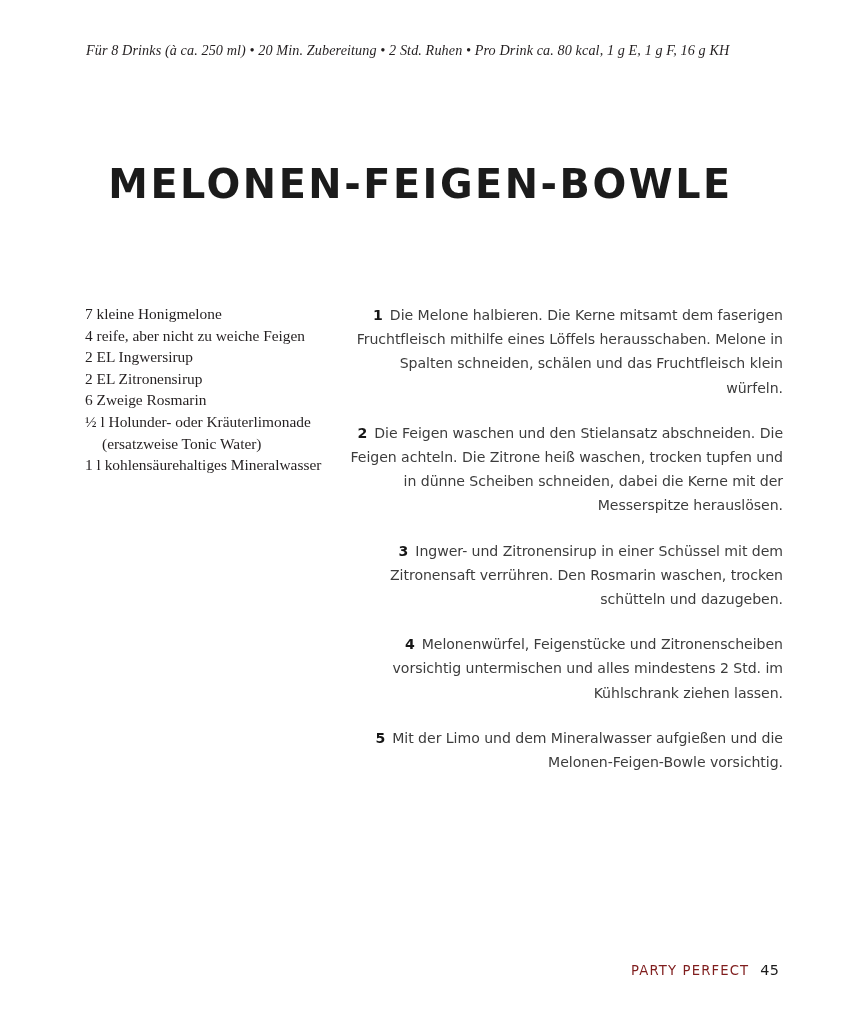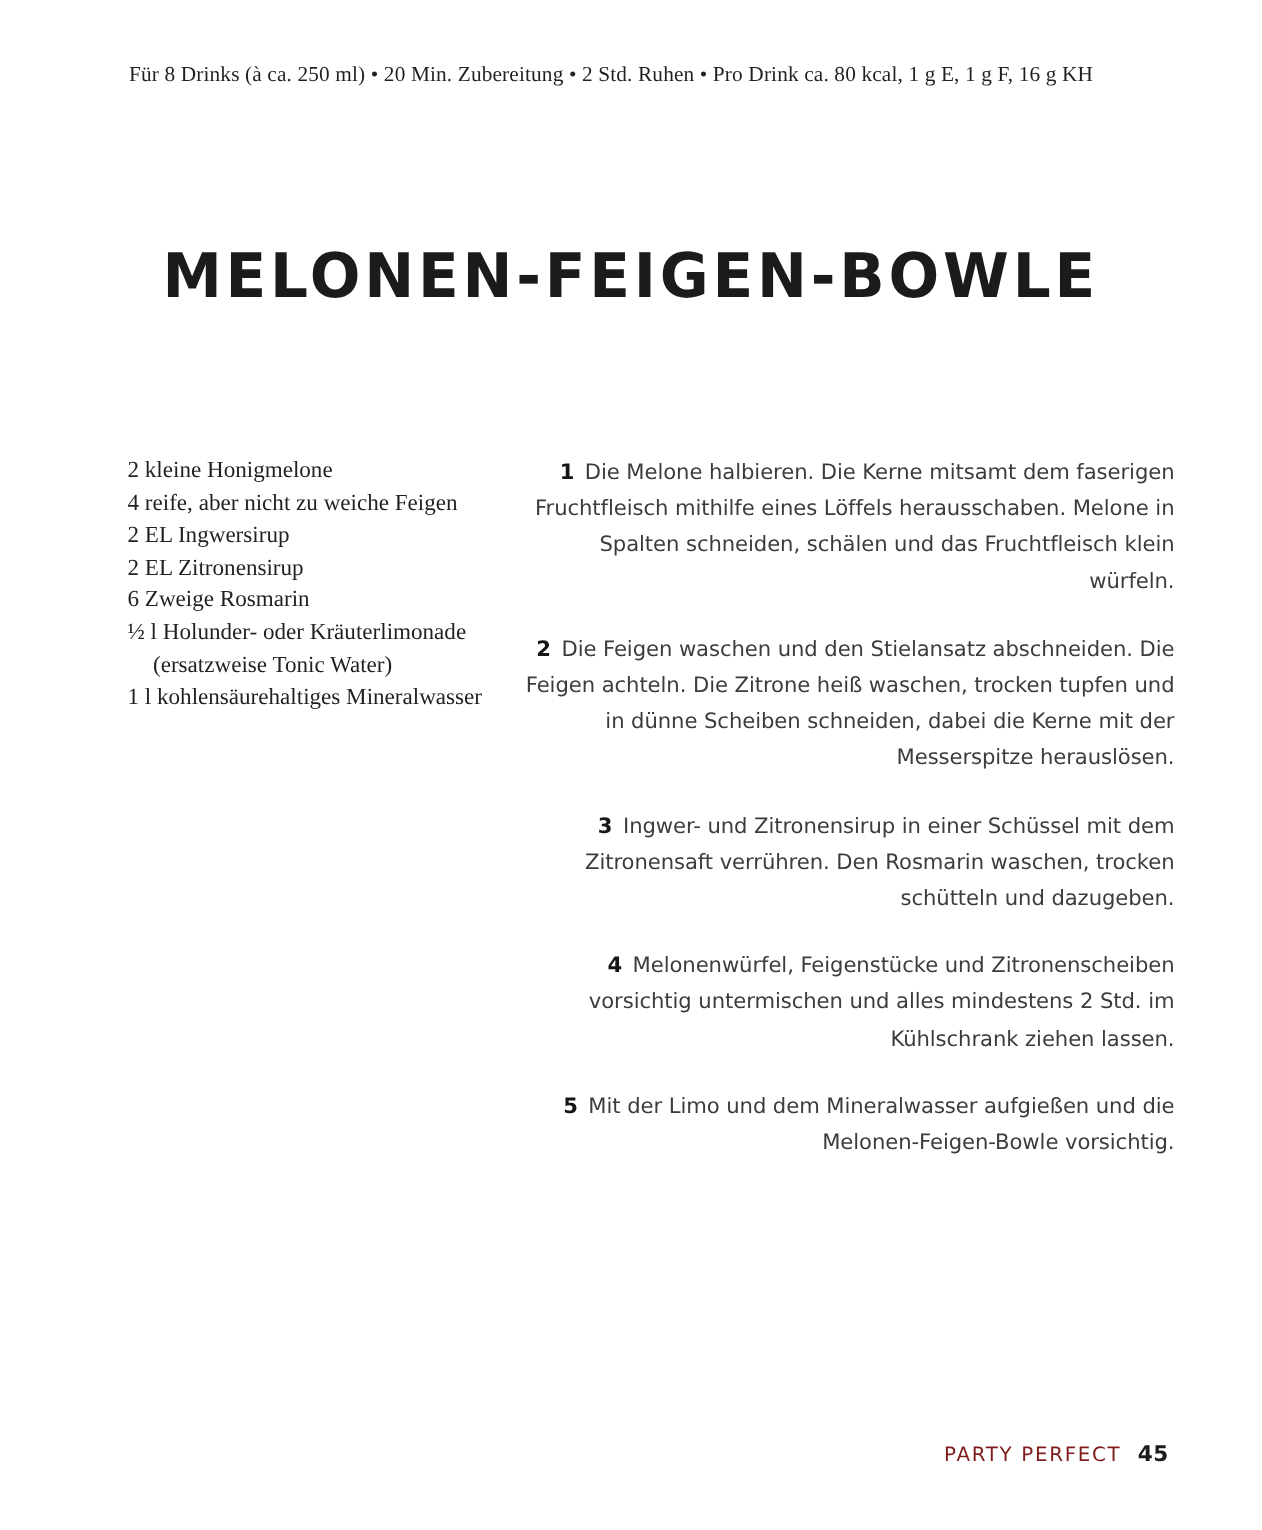--- a/index.html
+++ b/index.html
@@ -18,20 +18,21 @@
     box-sizing: border-box;
   }
 
   
   .meta-line {
     position: absolute;
     left: 86px;
     top: 41px;
     width: 700px;
     font-family: "Liberation Serif", "DejaVu Serif", serif;
+    font-style: italic;
     font-size: 14.2px;
     line-height: 18px;
     color: #231f20;
     letter-spacing: 0.1px;
     white-space: nowrap;
   }
 
   
   .recipe-title {
     position: absolute;
@@ -124,40 +125,40 @@
     font-family: "DejaVu Sans", "Liberation Sans", sans-serif;
   }
   .footer-section {
     font-size: 13.2px;
     letter-spacing: 1.15px;
     color: #7f1d1d;
     text-transform: uppercase;
   }
   .footer-page {
     font-size: 14.4px;
-    font-weight: bold;
+    font-weight: normal;
     color: #1b1b1b;
     letter-spacing: 0.2px;
     margin-top: 25px;
   }
 </style>
 </head>
 <body>
 
 <div class="page">
 
   <div class="meta-line">Für 8 Drinks (à ca. 250 ml) • 20 Min. Zubereitung • 2 Std. Ruhen • Pro Drink ca. 80 kcal, 1 g E, 1 g F, 16 g KH</div>
 
   <h1 class="recipe-title">MELONEN-FEIGEN-BOWLE</h1>
 
 
   <div class="body-cols">
 
     <div class="ingredients">
-      <p class="ing-item">2 kleine Honigmelone</p>
+      <p class="ing-item">7 kleine Honigmelone</p>
       <p class="ing-item">4 reife, aber nicht zu weiche Feigen</p>
       <p class="ing-item">2 EL Ingwersirup</p>
       <p class="ing-item">2 EL Zitronensirup</p>
       <p class="ing-item">6 Zweige Rosmarin</p>
       <p class="ing-item">½ l Holunder- oder Kräuterlimonade (ersatzweise Tonic Water)</p>
       <p class="ing-item">1 l kohlensäurehaltiges Mineralwasser</p>
     </div>
 
     <div class="steps">
       <p class="step">

